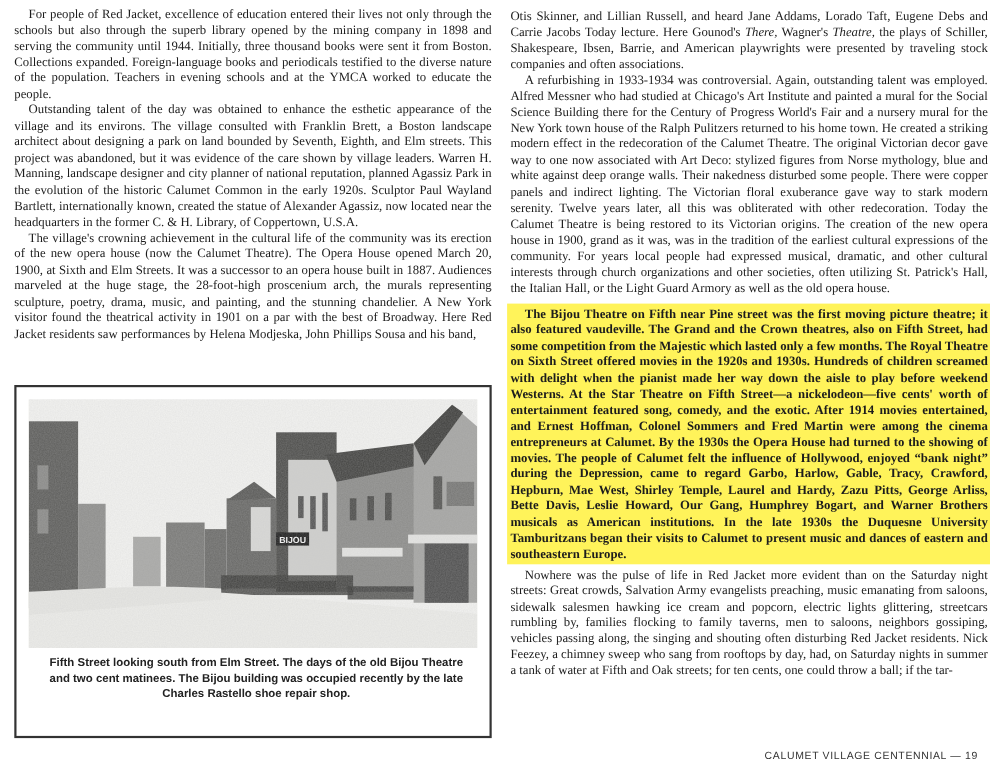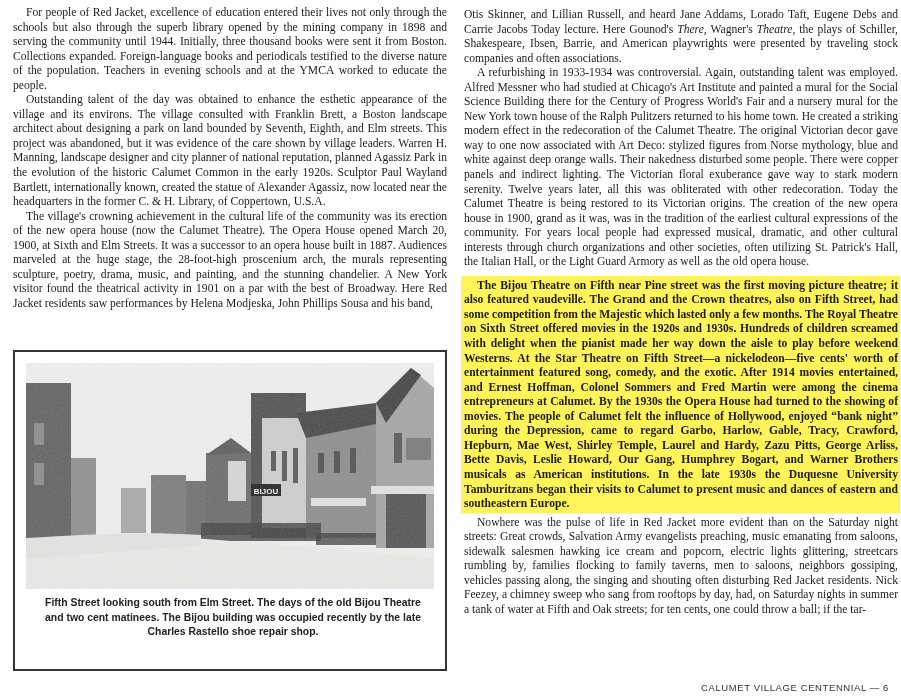--- a/index.html
+++ b/index.html
@@ -130,13 +130,13 @@
   <p>A refurbishing in 1933-1934 was controversial. Again, outstanding talent was employed. Alfred Messner who had studied at Chicago's Art Institute and painted a mural for the Social Science Building there for the Century of Progress World's Fair and a nursery mural for the New York town house of the Ralph Pulitzers returned to his home town. He created a striking modern effect in the redecoration of the Calumet Theatre. The original Victorian decor gave way to one now associated with Art Deco: stylized figures from Norse mythology, blue and white against deep orange walls. Their nakedness disturbed some people. There were copper panels and indirect lighting. The Victorian floral exuberance gave way to stark modern serenity. Twelve years later, all this was obliterated with other redecoration. Today the Calumet Theatre is being restored to its Victorian origins. The creation of the new opera house in 1900, grand as it was, was in the tradition of the earliest cultural expressions of the community. For years local people had expressed musical, dramatic, and other cultural interests through church organizations and other societies, often utilizing St. Patrick's Hall, the Italian Hall, or the Light Guard Armory as well as the old opera house.</p>
   <div class="gap"></div>
   <div class="gap"></div>
   <div class="highlight">
     <p>The Bijou Theatre on Fifth near Pine street was the first moving picture theatre; it also featured vaudeville. The Grand and the Crown theatres, also on Fifth Street, had some competition from the Majestic which lasted only a few months. The Royal Theatre on Sixth Street offered movies in the 1920s and 1930s. Hundreds of children screamed with delight when the pianist made her way down the aisle to play before weekend Westerns. At the Star Theatre on Fifth Street—a nickelodeon—five cents' worth of entertainment featured song, comedy, and the exotic. After 1914 movies entertained, and Ernest Hoffman, Colonel Sommers and Fred Martin were among the cinema entrepreneurs at Calumet. By the 1930s the Opera House had turned to the showing of movies. The people of Calumet felt the influence of Hollywood, enjoyed “bank night” during the Depression, came to regard Garbo, Harlow, Gable, Tracy, Crawford, Hepburn, Mae West, Shirley Temple, Laurel and Hardy, Zazu Pitts, George Arliss, Bette Davis, Leslie Howard, Our Gang, Humphrey Bogart, and Warner Brothers musicals as American institutions. In the late 1930s the Duquesne University Tamburitzans began their visits to Calumet to present music and dances of eastern and southeastern Europe.</p>
   </div>
   <div class="gap"></div>
   <p>Nowhere was the pulse of life in Red Jacket more evident than on the Saturday night streets: Great crowds, Salvation Army evangelists preaching, music emanating from saloons, sidewalk salesmen hawking ice cream and popcorn, electric lights glittering, streetcars rumbling by, families flocking to family taverns, men to saloons, neighbors gossiping, vehicles passing along, the singing and shouting often disturbing Red Jacket residents. Nick Feezey, a chimney sweep who sang from rooftops by day, had, on Saturday nights in summer a tank of water at Fifth and Oak streets; for ten cents, one could throw a ball; if the tar-</p>
 </div>
 
-<div class="footer">CALUMET VILLAGE CENTENNIAL — 6</div>
+<div class="footer">CALUMET VILLAGE CENTENNIAL — 19</div>
 
 </body></html>

